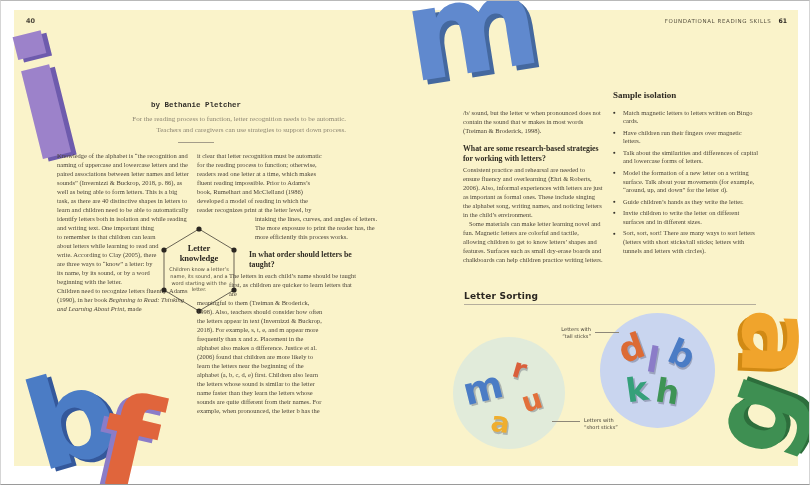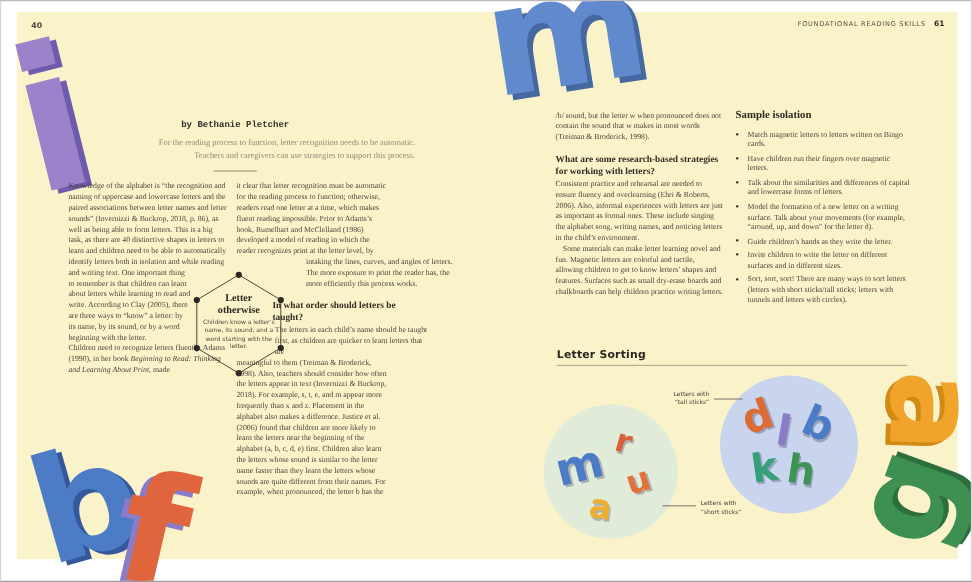--- a/index.html
+++ b/index.html
@@ -27,23 +27,23 @@
 
   
   .bodycopy { font-family:"Liberation Serif",serif; font-size:6.5px; line-height:9px; color:#4b4439; }
   .bodycopy p { margin:0; }
   .col-heading { font-family:"Liberation Serif",serif; font-weight:bold; font-size:7.8px; line-height:9.5px; color:#2e2a22; margin:9px 0 2px 0; }
   .it { font-style:italic; }
   #col1 { left:56px; top:150px; width:132px; }
   #col1 .narrow { width:102px; }
   #col2 { left:196px; top:150px; width:128px; }
   #col2-p1b { margin-left:58px; width:126px; }
-  #col2-heading { margin-left:30px; width:112px; }
+  #col2-heading { margin-left:52px; width:112px; }
   #col2-p2a { margin-left:32px; width:128px; }
-  #col3 { left:462px; top:91px; width:140px; }
+  #col3 { left:462px; top:107px; width:140px; }
   .indented { text-indent:6px; }
   #col4 { left:612px; top:90px; width:147px; }
   #col4 .col-heading { font-size:9px; margin:0 0 8px 0; }
   #col4 ul { list-style:none; margin:0; padding:0; }
   #col4 li { position:relative; padding-left:10px; margin-bottom:2.5px; font-family:"Liberation Serif",serif; font-size:6.5px; line-height:8.8px; color:#4b4439; }
   #col4 .bullet { position:absolute; left:0; top:0.5px; font-size:4.8px; color:#33302a; }
 
   
   #hex-svg { left:159px; top:224px; }
   #hex-text { left:163px; top:243px; width:70px; text-align:center; }
@@ -98,42 +98,42 @@
   <div class="maglet" id="deco-g" style="color: rgb(62, 143, 82); text-shadow: rgb(45, 110, 60) 4px 3px 0px;">g</div>
 
   <div class="abs" id="folio-left">40</div>
   <div class="abs" id="running-right">
     <span>FOUNDATIONAL READING SKILLS</span><span class="rh-num">61</span>
   </div>
 
   <div class="abs" id="byline">by Bethanie Pletcher</div>
   <div class="abs" id="intro">
     <div>For the reading process to function, letter recognition needs to be automatic.</div>
-    <div>Teachers and caregivers can use strategies to support this process.</div>
+    <div>Teachers and caregivers can use strategies to support down process.</div>
   </div>
   <div class="abs" id="intro-rule"></div>
 
   <div class="abs bodycopy" id="col1">
     <p>Knowledge of the alphabet is “the recognition and naming of uppercase and lowercase letters and the paired associations between letter names and letter sounds” (Invernizzi &amp; Buckrop, 2018, p. 86), as well as being able to form letters. This is a big task, as there are 40 distinctive shapes in letters to learn and children need to be able to automatically identify letters both in isolation and while reading</p>
     <p class="narrow">and writing text. One important thing to remember is that children can learn about letters while learning to read and write. According to Clay (2005), there are three ways to “know” a letter: by its name, by its sound, or by a word beginning with the letter.</p>
     <p><span>Children need to recognize letters fluently. Adams (1990), in her book </span><span class="it">Beginning to Read: Thinking and Learning About Print</span><span>, made</span></p>
   </div>
 
   <svg class="abs" id="hex-svg" width="78" height="90" viewBox="0 0 78 90">
     <polygon points="39,4 74,25 74,65 39,86 4,65 4,25" fill="none" stroke="#2b2722" stroke-width="0.7"></polygon>
     <circle cx="39" cy="4" r="2.6" fill="#2b2722"></circle>
     <circle cx="74" cy="25" r="2.6" fill="#2b2722"></circle>
     <circle cx="74" cy="65" r="2.6" fill="#2b2722"></circle>
     <circle cx="39" cy="86" r="2.6" fill="#2b2722"></circle>
     <circle cx="4" cy="65" r="2.6" fill="#2b2722"></circle>
     <circle cx="4" cy="25" r="2.6" fill="#2b2722"></circle>
   </svg>
   <div class="abs" id="hex-text">
     <div class="hex-title">Letter</div>
-    <div class="hex-title">otherwise</div>
+    <div class="hex-title">knowledge</div>
     <div class="hex-body">Children know a letter’s name, its sound, and a word starting with the letter.</div>
   </div>
 
   <div class="abs bodycopy" id="col2">
     <p>it clear that letter recognition must be automatic for the reading process to function; otherwise, readers read one letter at a time, which makes fluent reading impossible. Prior to Adams’s book, Rumelhart and McClelland (1986) developed a model of reading in which the reader recognizes print at the letter level, by</p>
     <p id="col2-p1b">intaking the lines, curves, and angles of letters. The more exposure to print the reader has, the more efficiently this process works.</p>
     <div class="col-heading" id="col2-heading">In what order should letters be taught?</div>
     <p id="col2-p2a">The letters in each child’s name should be taught first, as children are quicker to learn letters that are</p>
     <p>meaningful to them (Treiman &amp; Broderick, 1998). Also, teachers should consider how often the letters appear in text (Invernizzi &amp; Buckrop, 2018). For example, s, t, e, and m appear more frequently than x and z. Placement in the alphabet also makes a difference. Justice et al. (2006) found that children are more likely to learn the letters near the beginning of the alphabet (a, b, c, d, e) first. Children also learn the letters whose sound is similar to the letter name faster than they learn the letters whose sounds are quite different from their names. For example, when pronounced, the letter b has the</p>
   </div>

